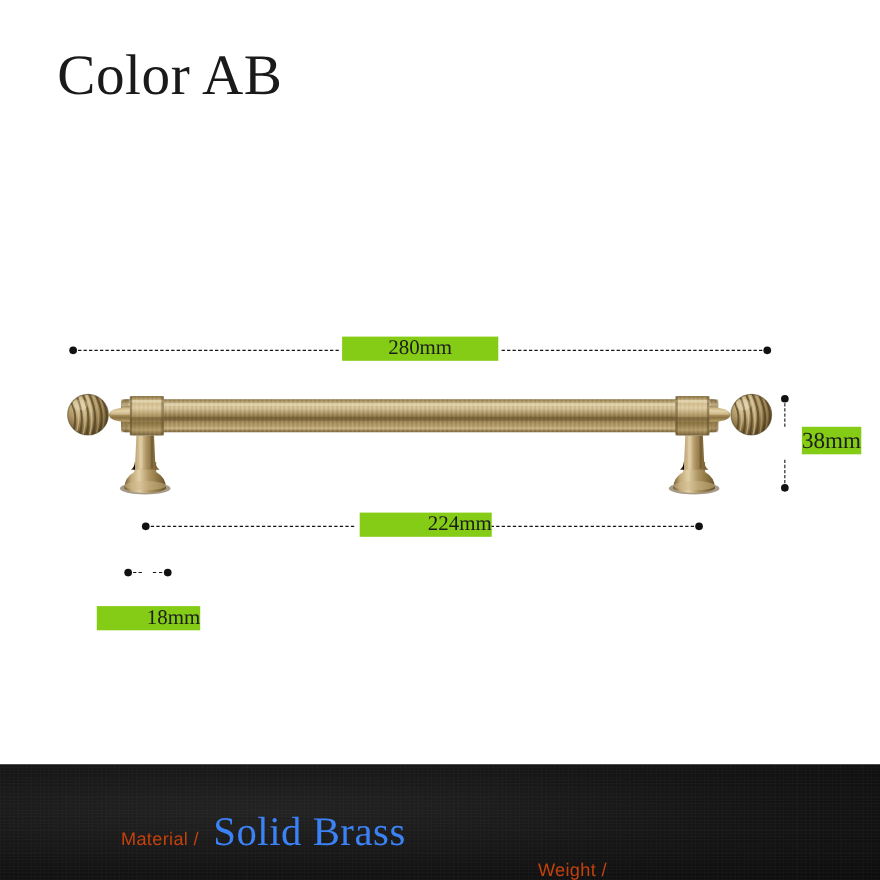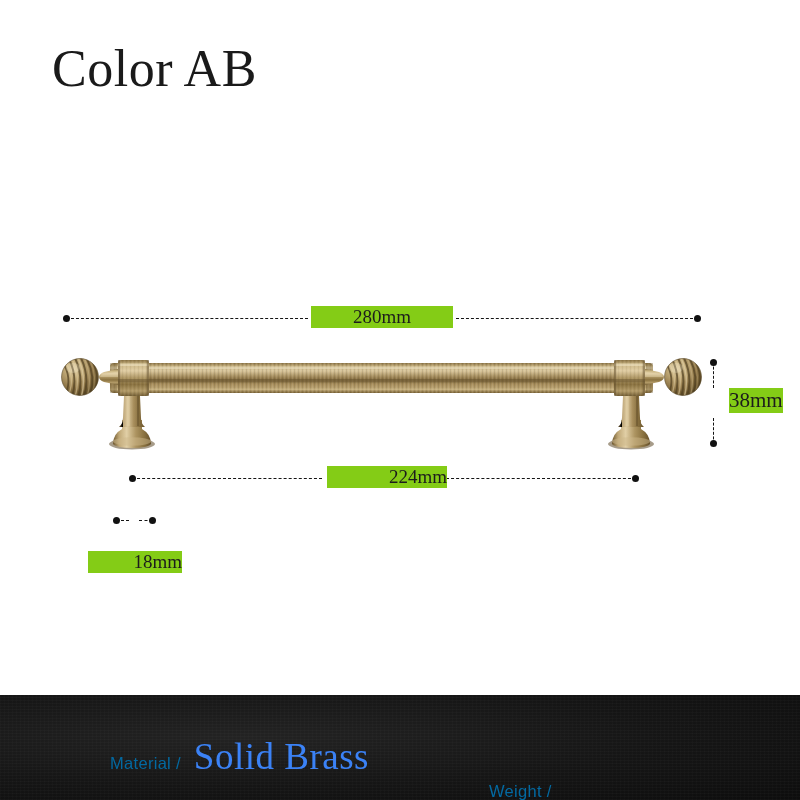--- a/index.html
+++ b/index.html
@@ -160,21 +160,21 @@
   }
   .spec-group {
     position: absolute;
     display: flex;
     align-items: baseline;
     z-index: 2;
   }
   .spec-label {
     font-family: "Liberation Sans", sans-serif;
     font-size: 16.5px;
-    color: #0369a1;
+    color: #c2410c;
     letter-spacing: 0.3px;
     font-weight: 400;
   }
   .spec-value {
     font-family: "Liberation Serif", serif;
     font-size: 37px;
     color: #3b82f6;
     letter-spacing: 0.5px;
     margin-left: 13px;
     line-height: 1;

